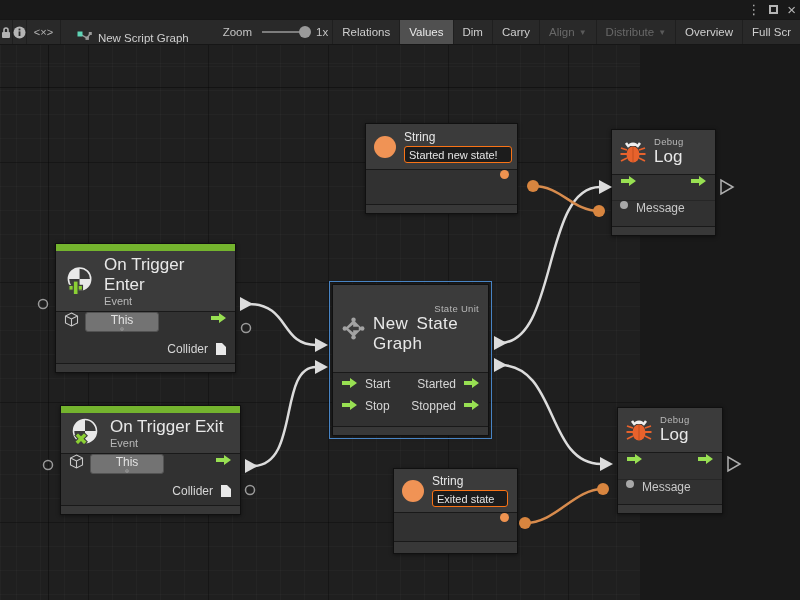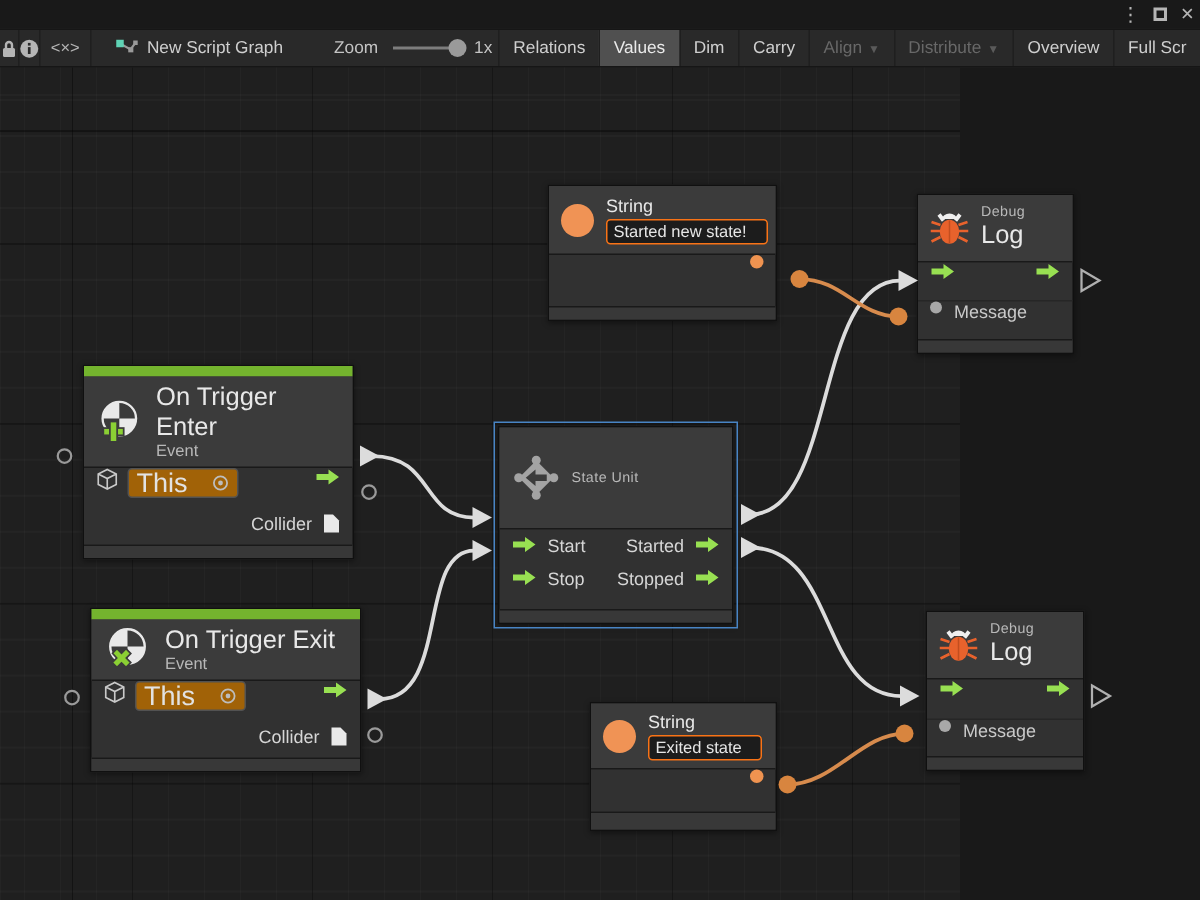--- a/index.html
+++ b/index.html
@@ -16,21 +16,21 @@
   .winbtns .glyph { font-size:13px; line-height:1; cursor:default; }
   .maxbox { width:9px; height:9px; border:2px solid #b5b5b5; display:inline-block; }
 
   
   .toolbar { position:relative; height:26px; background:#292929;
     border-top:1px solid #161616; border-bottom:1px solid #161616;
     display:flex; align-items:center; color:#c4c4c4; font-size:11.5px; white-space:nowrap; }
   .tbtn { height:100%; display:flex; align-items:center; justify-content:center;
     border-right:1px solid #1f1f1f; }
   .tbtn.icon24 { width:24px; } .tbtn.icon26 { width:26px; } .tbtn.icon64 { width:64px; }
-  .nsg { display:flex; align-items:center; gap:6px; padding:0 10px 0 16px; height:100%;
+  .nsg { display:flex; align-items:flex-end; gap:6px; padding:0 10px 0 16px; height:100%;
     color:#cfcfcf; }
   .zoomlbl { margin-left:24px; color:#c4c4c4; }
   .slider { position:relative; width:90px; height:2px; background:#7d7d7d; margin-left:10px; }
   .knob { position:absolute; right:-2px; top:-5px; width:12px; height:12px; border-radius:50%;
     background:#9a9a9a; }
   .zoomval { margin-left:7px; margin-right:4px; }
   .rgroup { margin-left:auto; display:flex; height:100%; }
   .rbtn { display:flex; align-items:center; padding:0 9px; border-left:1px solid #1f1f1f;
     color:#cfcfcf; gap:4px; }
   .rbtn.active { background:#505050; color:#eaeaea; }
@@ -64,22 +64,22 @@
   .prow { display:flex; padding:0 8px; }
   .plabel { font-size:12px; color:#d6d6d6; }
   .dot { width:9px; height:9px; border-radius:50%; display:inline-block; }
   .dot.orange { background:#ef9350; }
   .dot.gray { background:#a8a8a8; width:8px; height:8px; }
   .bigorange { width:22px; height:22px; border-radius:50%; background:#f09355; flex:0 0 auto; }
   .sfield { background:#1c1c1c; border:1px solid #f97316; border-radius:3px;
     color:#e6e6e6; font-size:11px; height:17px; padding:0 4px; outline:none;
     font-family:"Liberation Sans", sans-serif; }
   .ddown { display:flex; align-items:center; justify-content:space-between;
-    background:#a16207; border:1px solid #525252; border-radius:3px; height:20px;
-    padding:0 5px; width:74px; font-size:18px; color:#e2e2e2; }
+    background:#737373; border:1px solid #525252; border-radius:3px; height:20px;
+    padding:0 5px; width:74px; font-size:12px; color:#e2e2e2;flex-direction:column; }
   .spacer { flex:1; }
 </style>
 </head>
 <body>
 
 <div class="titlebar">
   <div class="winbtns">
     <span class="glyph">⋮</span>
     <span class="maxbox"></span>
     <span class="glyph" style="font-size:15px;">×</span>
@@ -244,20 +244,21 @@
       <svg width="31" height="31" viewBox="0 0 31 31">
         <path d="M15.5 4 L27 15.5 L15.5 27 L4 15.5 Z" fill="#a3a3a3"></path>
         <circle cx="15.5" cy="3.8" r="3" fill="#a3a3a3"></circle>
         <circle cx="15.5" cy="27.2" r="3" fill="#a3a3a3"></circle>
         <circle cx="3.8" cy="15.5" r="3" fill="#a3a3a3"></circle>
         <circle cx="27.2" cy="15.5" r="3" fill="#a3a3a3"></circle>
         <path d="M8.5 15.5 l6.5 -5.5 v3.3 h7.5 v4.4 h-7.5 v3.3 z" fill="#3b3b3b"></path>
       </svg>
       <div>
         <div class="ncap">State Unit</div>
+        <div class="ntitle wide">New State Graph</div>
       </div>
     </div>
     <div style="padding:4px 0 5px;">
       <div class="prow" style="height:22px;gap:7px;">
         <svg width="17" height="12" viewBox="0 0 17 12">
             <path d="M1 4h8V1l7 5-7 5V8H1z" fill="#98e052"></path>
           </svg>
         <span class="plabel">Start</span>
         <span class="spacer"></span>
         <span class="plabel">Started</span>

